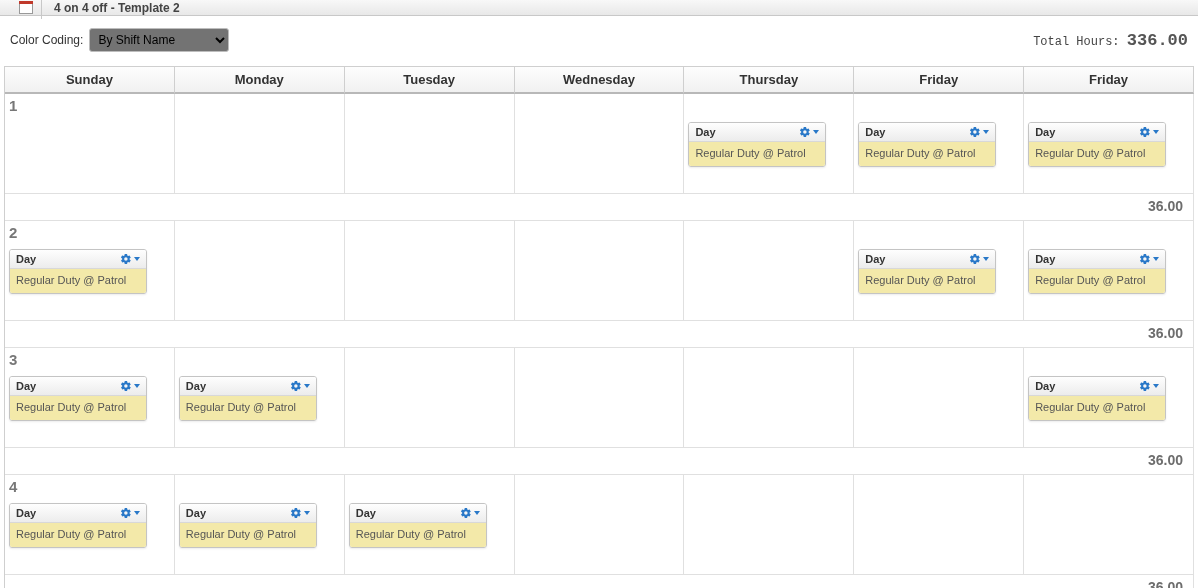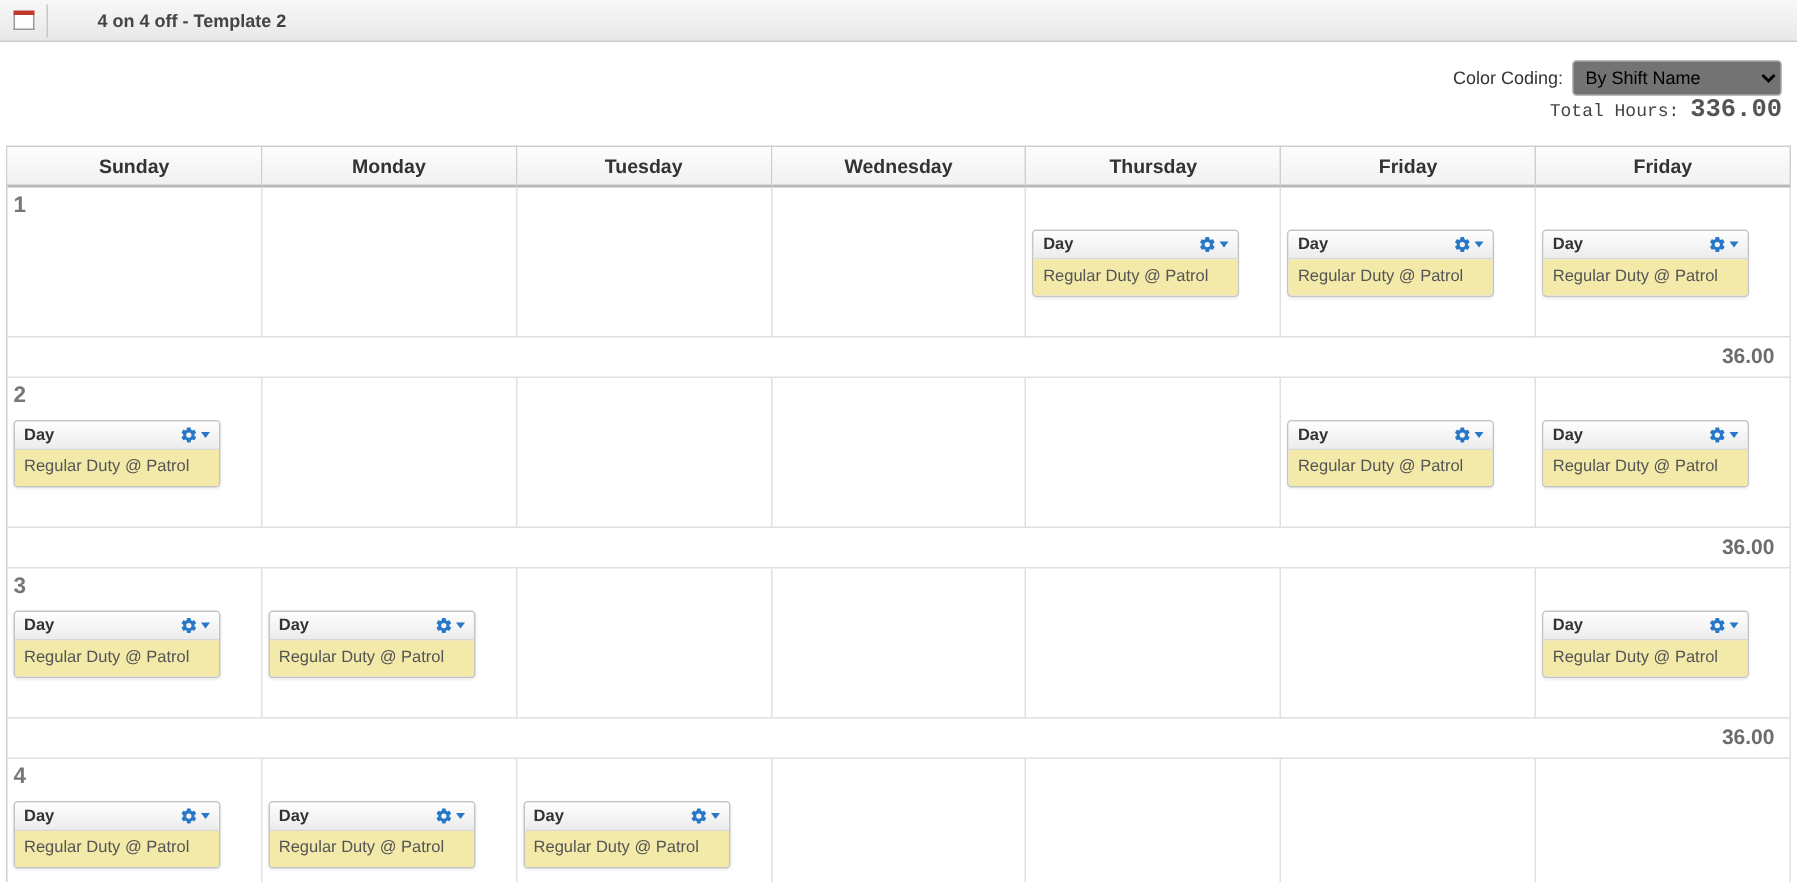--- a/index.html
+++ b/index.html
@@ -8,25 +8,24 @@
     font-size: 12px;
     color: #333;
     background: #fff;
   }
   .top-toolbar {
     background: linear-gradient(to bottom, #f8f8f8, #e8e8e8);
     border: 1px solid #c8c8c8;
     border-left: none;
     border-right: none;
     border-top: none;
-    height: 28px;
-    display: flex;
-    align-items: center;
-    padding-left: 6px;
-    gap: 21px;
+    height: 16px;
+    display: flex;
+    align-items: center;
+    padding-left: 16px;
   }
   .cal-icon-btn {
     width: 26px;
     height: 22px;
     display: flex;
     align-items: center;
     justify-content: center;
     border-right: 1px solid #c8c8c8;
     padding-right: 6px;
     margin-right: 6px;
@@ -39,24 +38,23 @@
   .cal-icon .top { height:3px; background:#c0392b; }
   .cal-icon .body { height:10px; background:#fff; border:1px solid #999; border-top:none; }
   .toolbar-title {
     color: #444;
     font-size: 12px;
     font-weight: bold;
     padding-left: 6px;
   }
   .subbar {
     display: flex;
-    align-items: flex-end;
+    align-items: center;
     justify-content: space-between;
     padding: 12px 10px 14px 10px;
-    flex-direction: column;
   }
   .subbar-left {
     display: flex;
     align-items: center;
     gap: 6px;
   }
   .subbar-left label {
     color: #333;
     font-size: 12px;
   }

